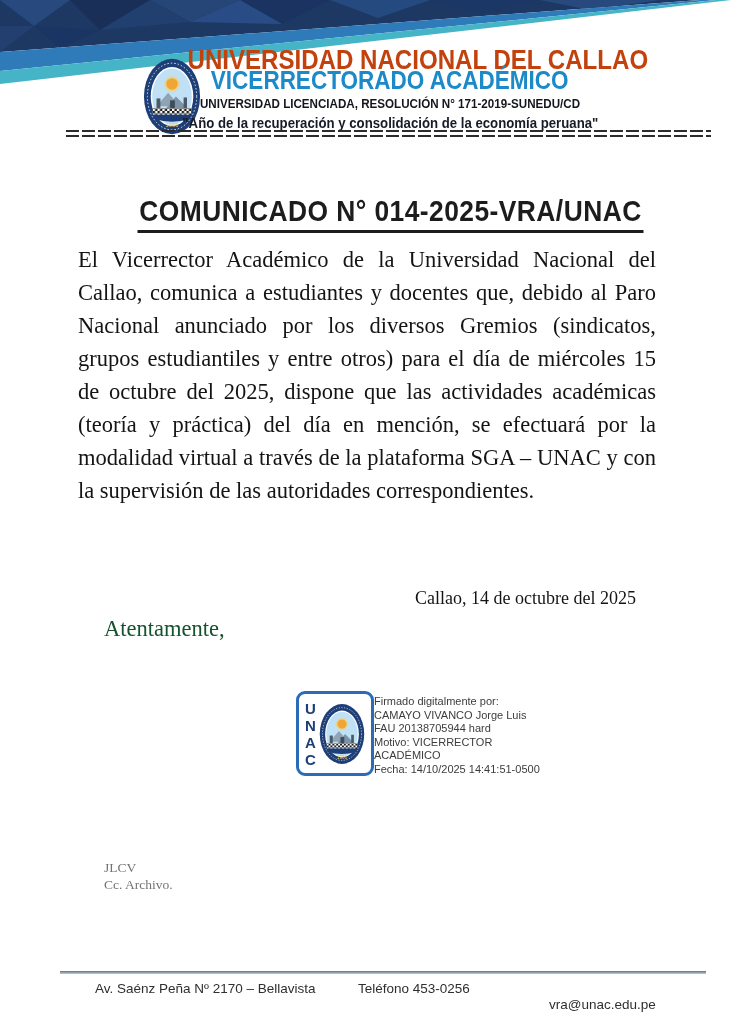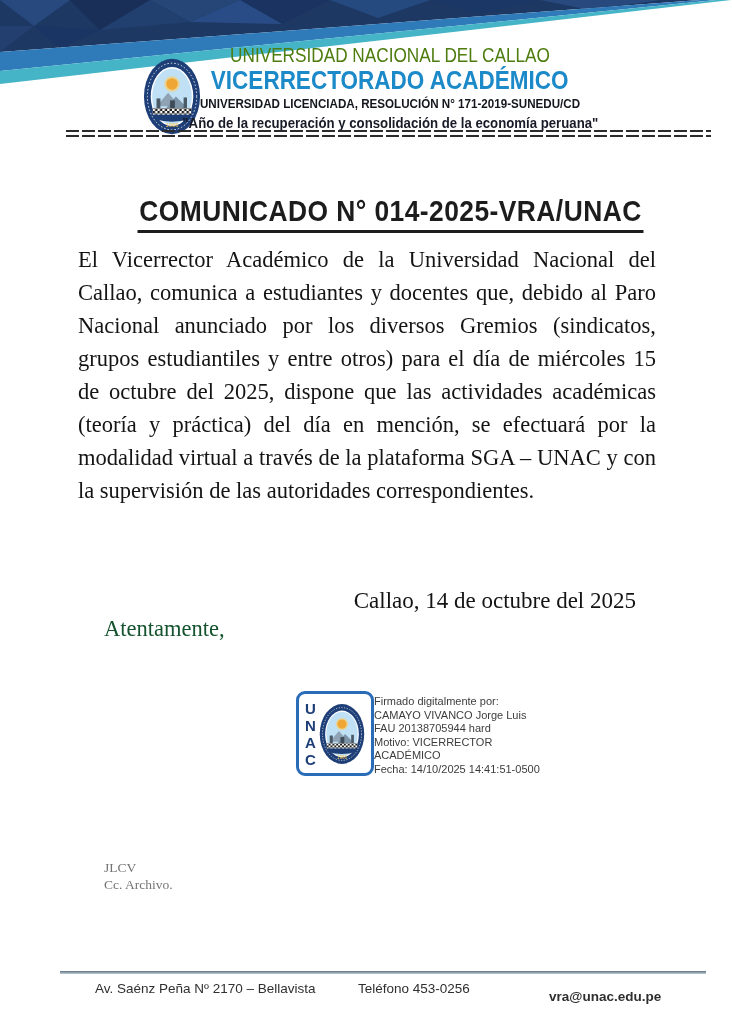--- a/index.html
+++ b/index.html
@@ -8,21 +8,21 @@
     position:relative; width:732px; height:1024px; background:#ffffff;
     font-family:"Liberation Sans", sans-serif; overflow:hidden;
   }
   
   .banner { position:absolute; top:0; left:0; width:732px; height:90px; }
   
   .seal-main { position:absolute; left:143px; top:57px; width:58px; height:79px; }
   .header-text { position:absolute; left:150px; top:44px; width:480px; text-align:center; }
   .h-line { display:block; white-space:nowrap; }
   .h-line > span { display:inline-block; transform-origin:center; }
-  .h-university { font-size:20px; font-weight:normal; color:#4d7c0f; letter-spacing:0px; height:22px; }
+  .h-university { font-size:28px; font-weight:bold; color:#c2410c; letter-spacing:0px; height:22px; }
   .h-university > span { transform:scaleX(0.86); }
   .h-office { font-size:25px; font-weight:bold; color:#1c89c8; height:23px; }
   .h-office > span { transform:scaleX(0.90); }
   .h-license { font-size:13.5px; font-weight:bold; color:#14161d; height:16px; margin-top:7px;text-align:center; }
   .h-license > span { transform:scaleX(0.86); }
   .h-motto { font-size:15px; font-weight:bold; color:#181b27; height:19px; margin-top:2px; }
   .h-motto > span { transform:scaleX(0.88); }
   
   .separator { position:absolute; top:130px; left:66px; width:645px; height:8px; }
   .separator .bar {
@@ -38,21 +38,21 @@
     border-bottom:3px solid #1c1c1c; padding:0 2px 2px 2px; white-space:nowrap;
   }
   
   .body-text {
     position:absolute; top:243px; left:78px; width:578px;
     font-family:"Liberation Serif", serif; font-size:22.5px; line-height:33px;
     color:#141414; text-align:justify;
   }
   .date-line {
     position:absolute; top:588px; left:78px; width:558px; text-align:right;
-    font-family:"Liberation Serif", serif; font-size:23px; color:#141414;
+    font-family:"Liberation Serif", serif; font-size:18px; color:#141414;
   }
   .closing {
     position:absolute; top:616px; left:104px;
     font-family:"Liberation Serif", serif; font-size:22.5px; color:#14532d;
   }
   
   .sig-block { position:absolute; top:691px; left:296px; display:flex; align-items:flex-start; }
   .sig-logo {
     width:78px; height:85px; border:3px solid #2b6cb8; border-radius:9px;
     background:#ffffff; display:flex; align-items:center; justify-content:center; gap:3px;
@@ -68,21 +68,21 @@
     font-family:"Liberation Serif", serif; font-size:13.5px; line-height:17px; color:#737373;
   }
   
   .footer-rule {
     position:absolute; top:971px; left:60px; width:646px; height:3px;
     background:linear-gradient(#5d7283,#c2ced6);
   }
   .footer-row { position:absolute; top:981px; left:0; width:732px; font-size:13.5px; color:#2f2f2f; }
   .footer-row .addr { position:absolute; left:95px; top:0; }
   .footer-row .phone { position:absolute; left:358px; top:0; }
-  .footer-row .email { position:absolute; left:549px; top:8px;font-weight:bold; }
+  .footer-row .email { position:absolute; left:549px; top:16px; }
 </style>
 </head>
 <body>
 
 <div class="page">
 
   <svg class="banner" viewBox="0 0 732 90" preserveAspectRatio="none">
     <defs>
       <clipPath id="navyClip">
           <polygon points="0,0 700,0 0,52"></polygon>

